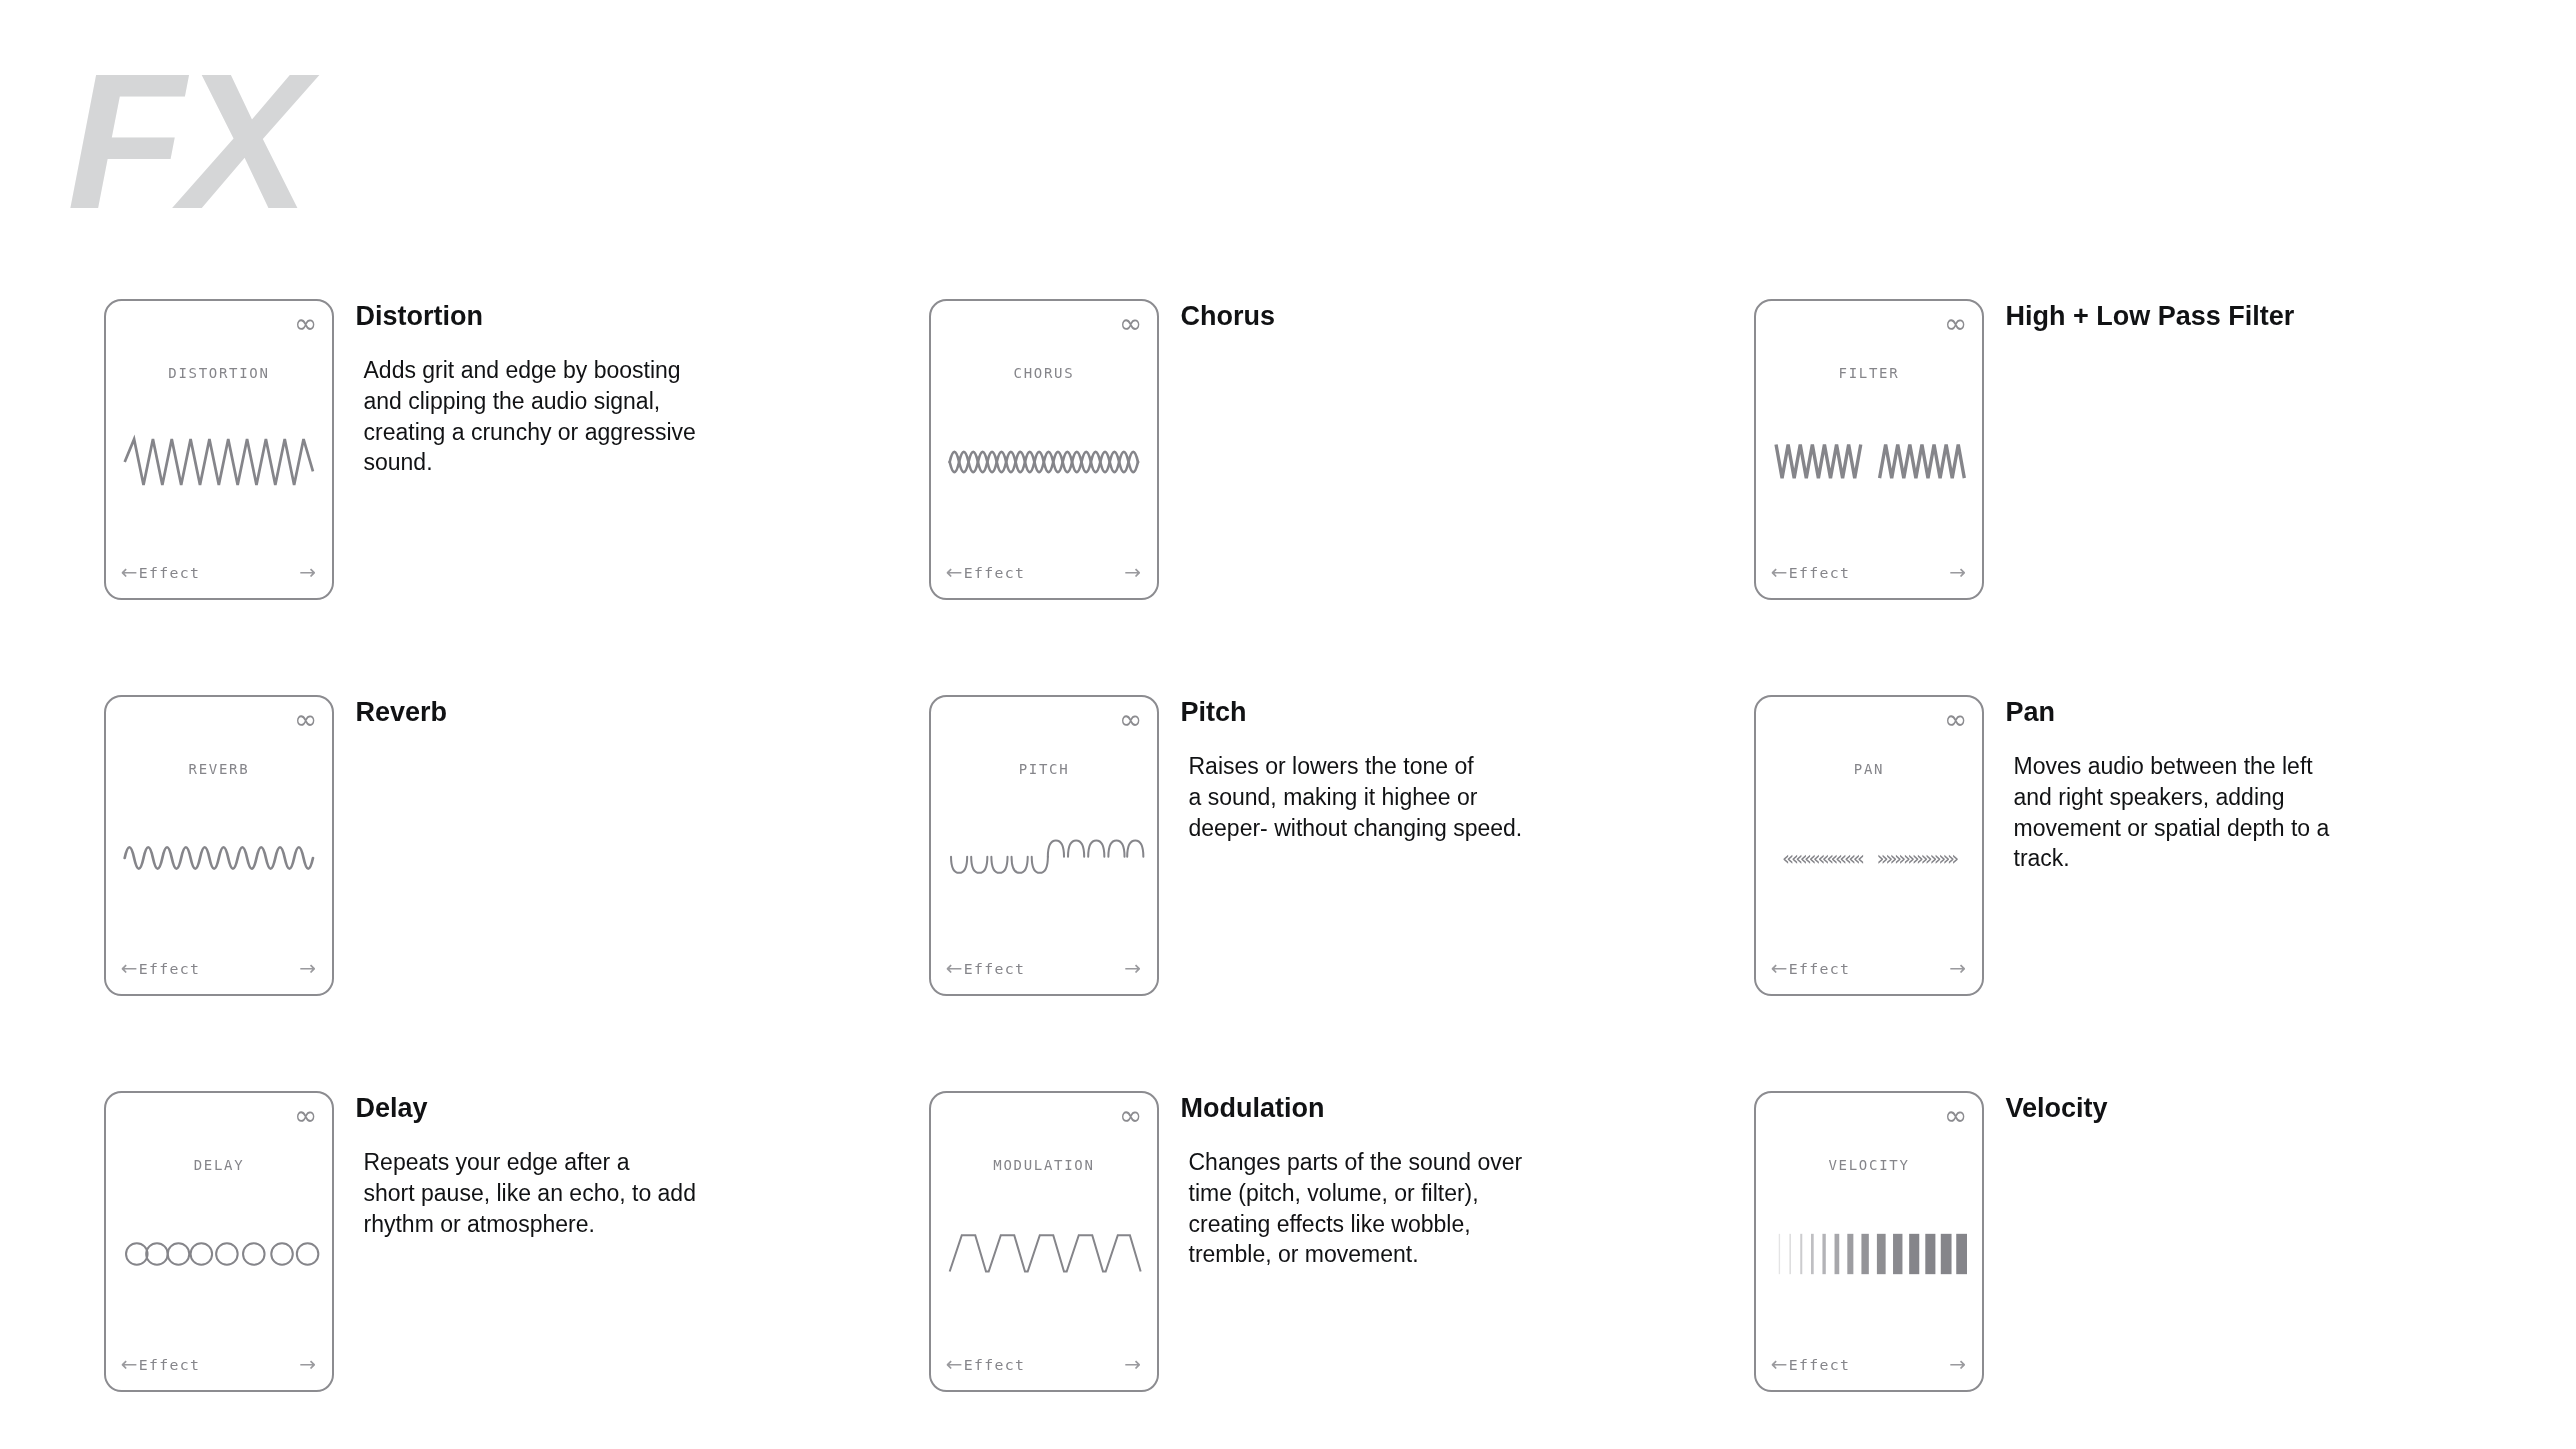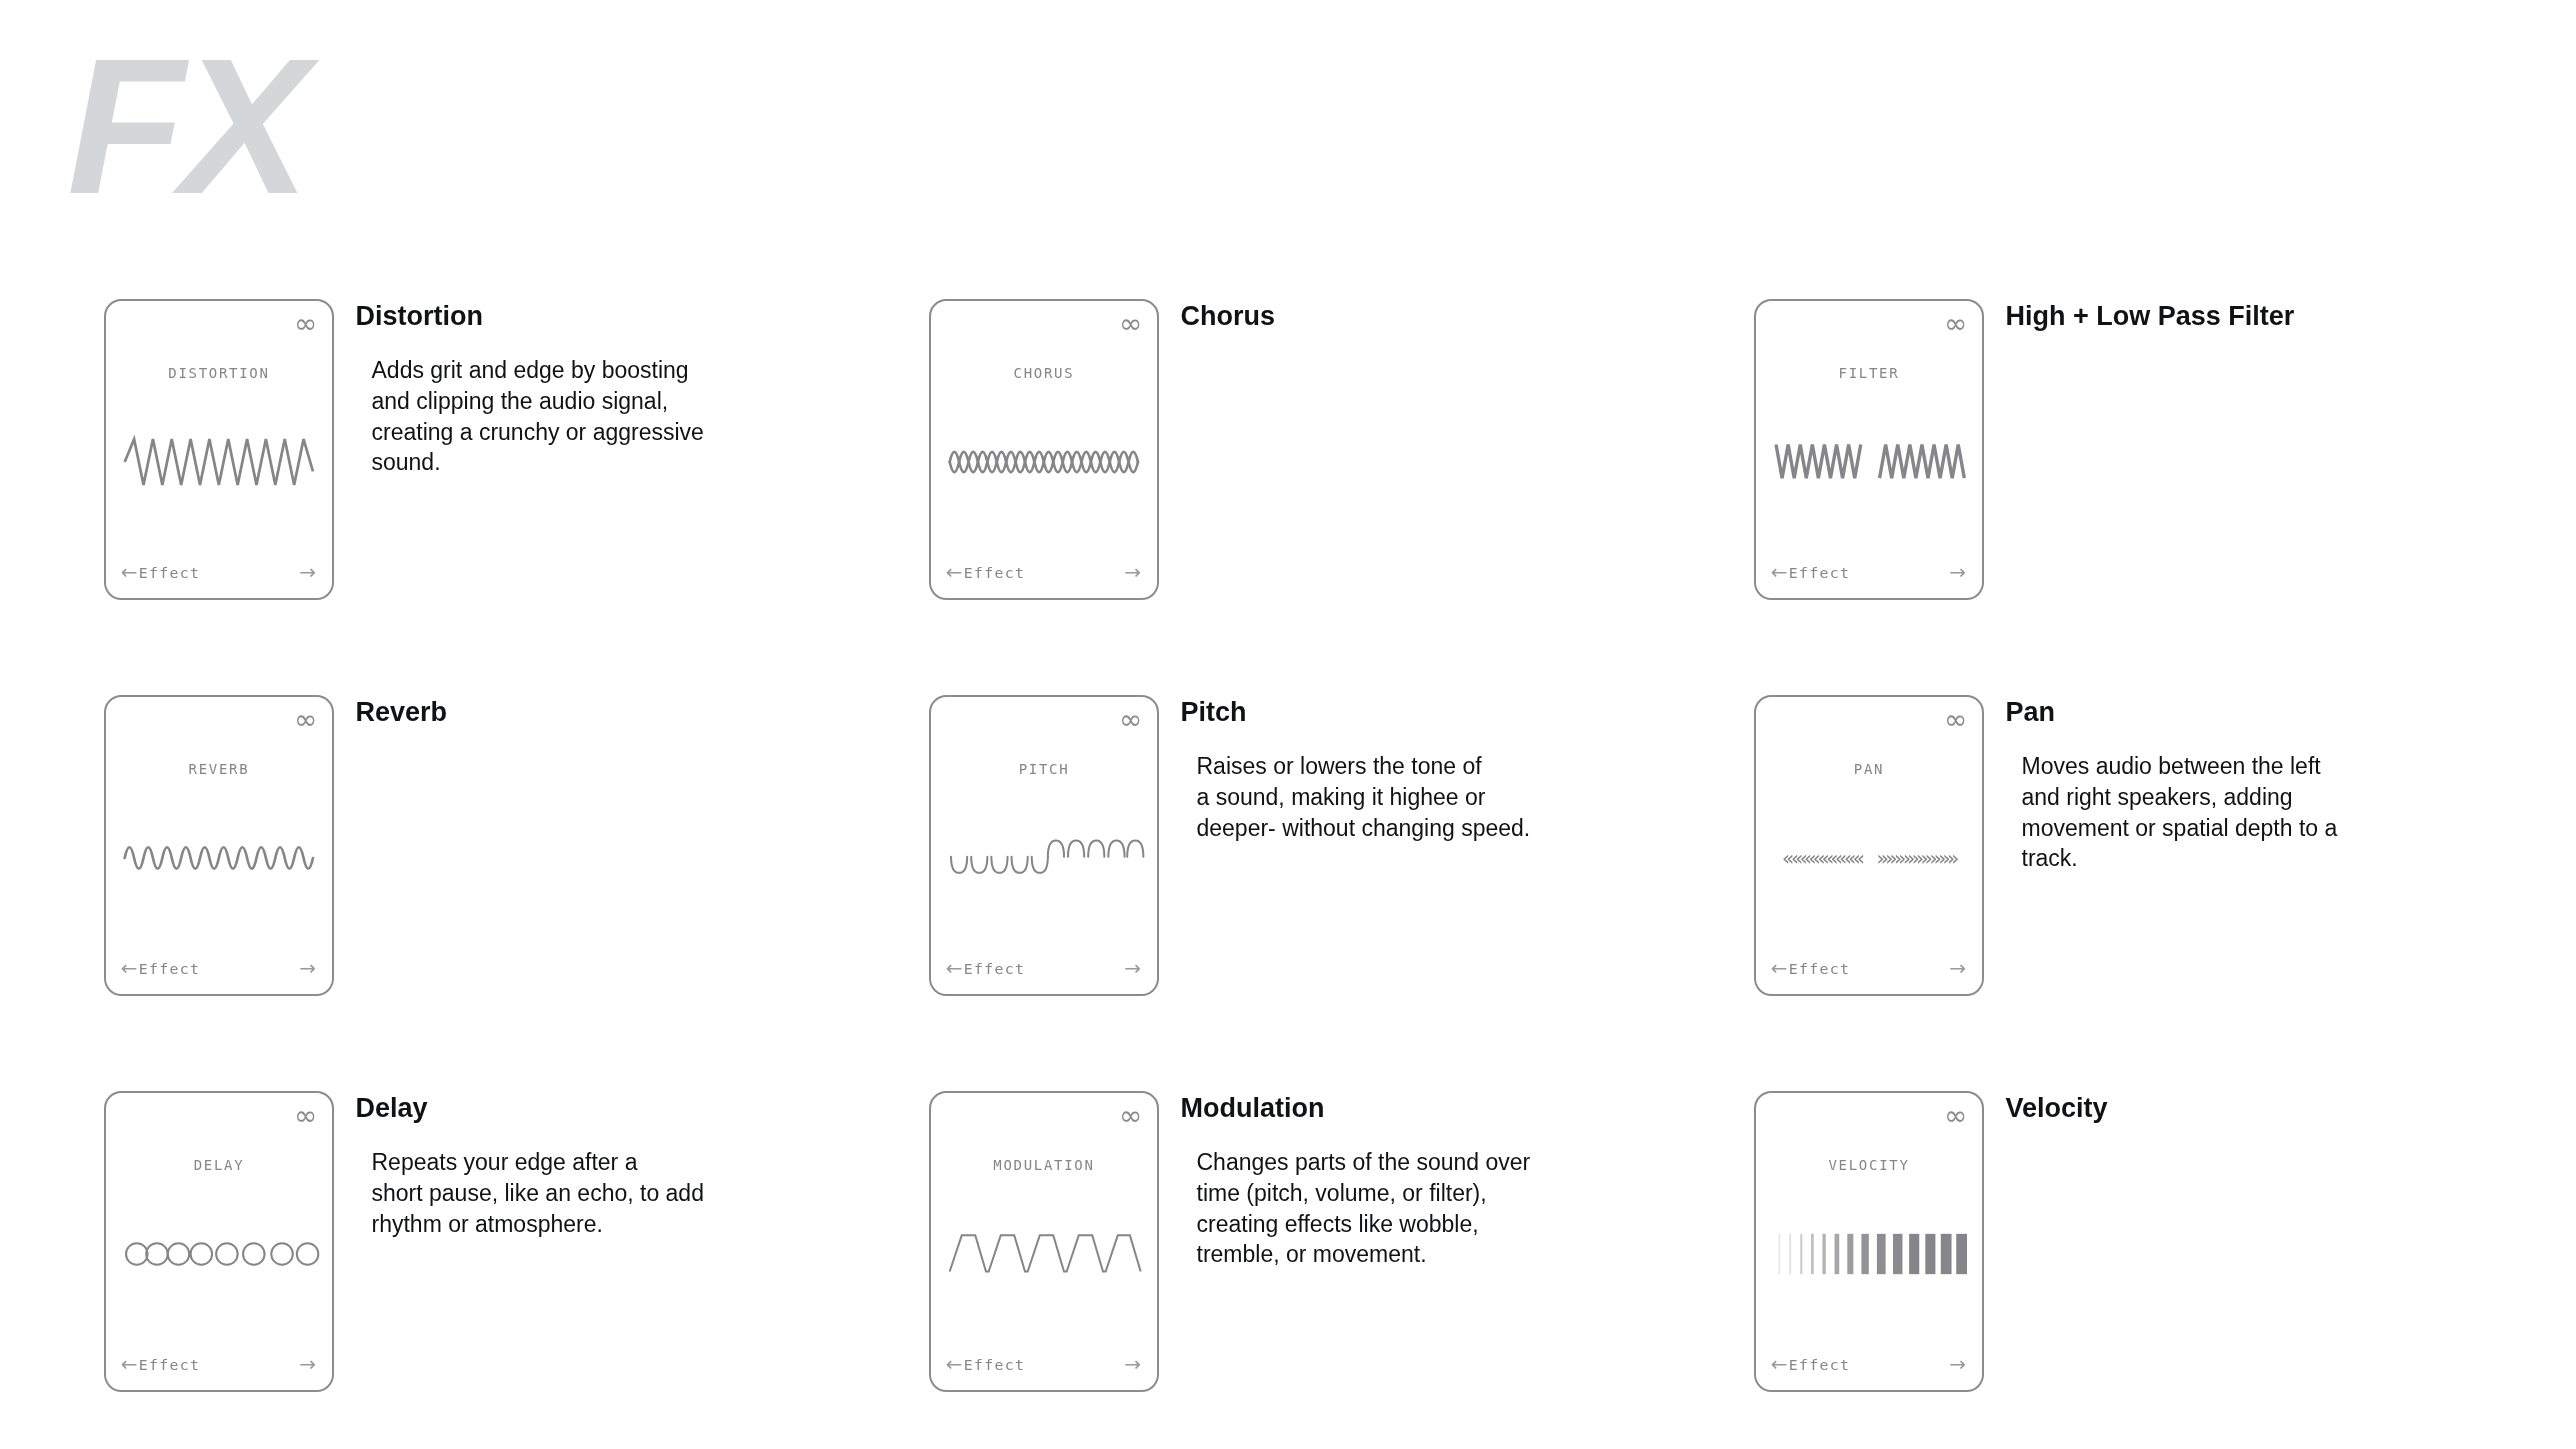--- a/index.html
+++ b/index.html
@@ -16,21 +16,21 @@
     position: relative;
     width: 2576px;
     height: 1449px;
     background: #ffffff;
   }
 
   
   .fx-title {
     position: absolute;
     left: 67px;
-    top: 30px;
+    top: 45px;
     font-family: "Liberation Sans", sans-serif;
     font-weight: 700;
     font-style: italic;
     font-size: 193px;
     line-height: 1;
     letter-spacing: -4px;
     color: #d5d6d7;
     user-select: none;
   }
 
@@ -135,21 +135,21 @@
     color: #111214;
     margin: 0 0 24px 0;
     white-space: nowrap;
   }
   .eff-desc {
     font-family: "Liberation Sans", sans-serif;
     font-weight: 400;
     font-size: 23px;
     line-height: 1.33;
     color: #111214;
-    margin: 16px;
+    margin: 8px;
     white-space: pre-line;
   }
 </style>
 </head>
 <body>
 
 <div id="page">
 
   <div class="fx-title">FX</div>
 

